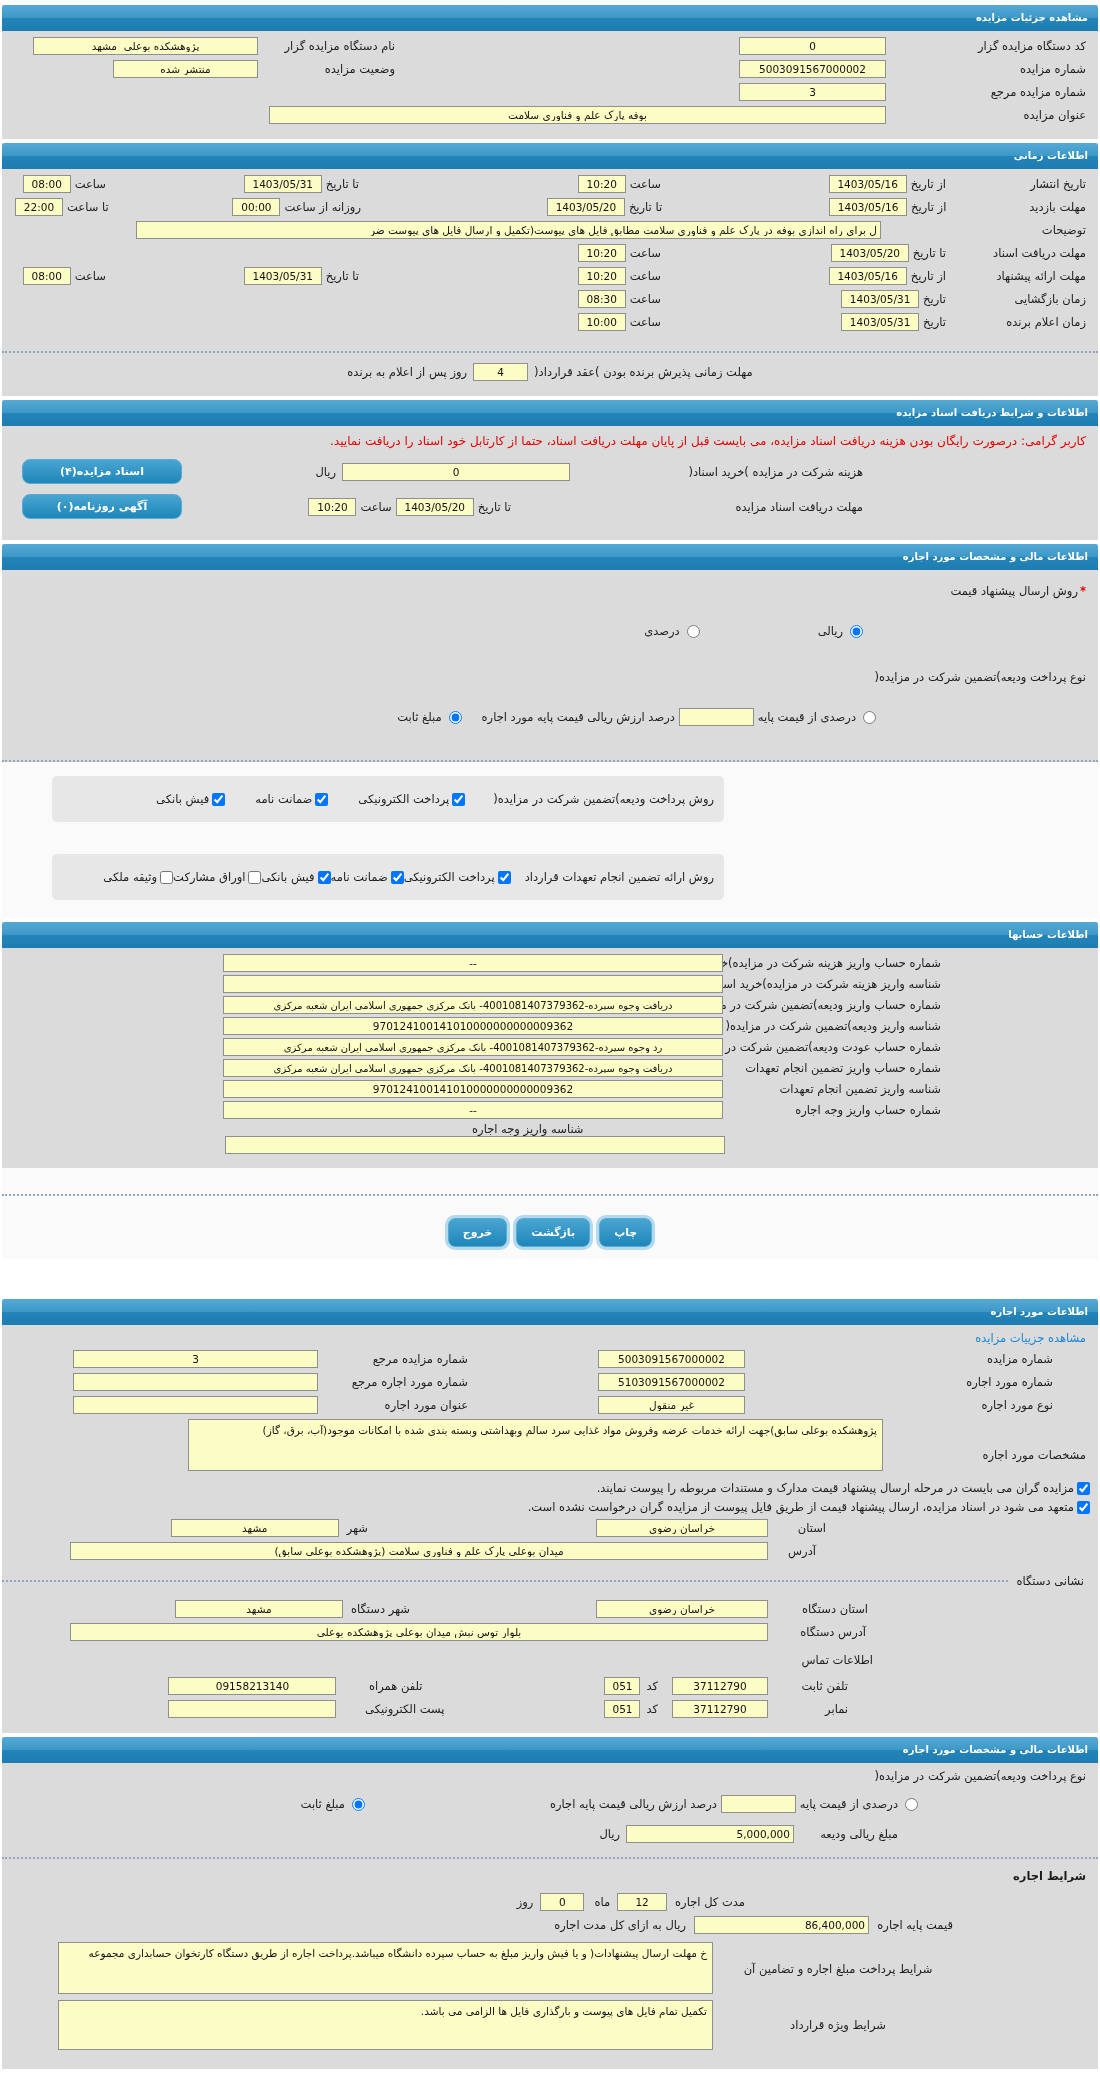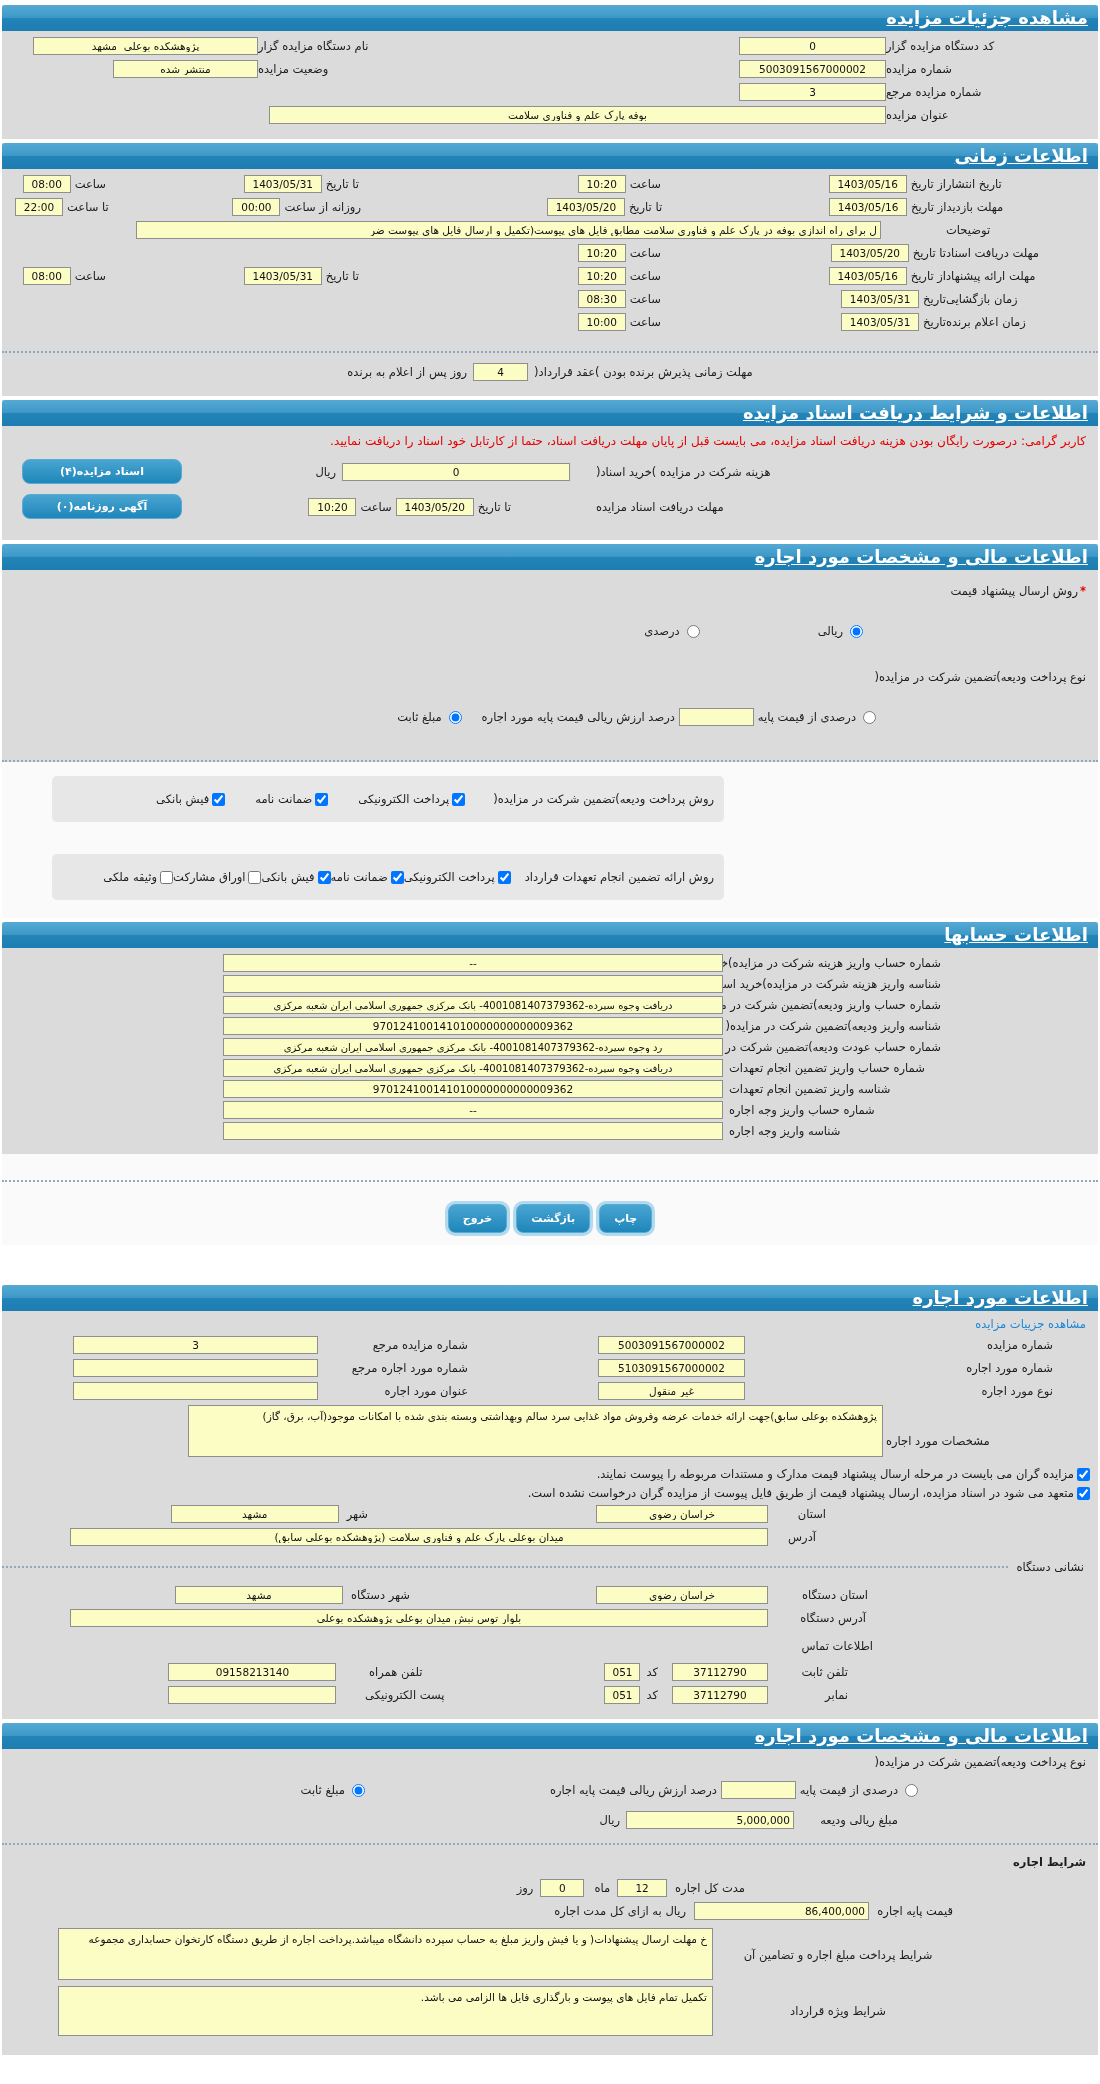--- a/index.html
+++ b/index.html
@@ -1,24 +1,24 @@
 <!DOCTYPE html>
 <html lang="fa" dir="rtl"><head>
 <meta charset="utf-8">
 <style>
   * { box-sizing: border-box; }
   body { margin:0; background:#fff; font-family:"DejaVu Sans", sans-serif; font-size:11.5px; color:#1c1c1c; direction:rtl; }
   .page { width:1100px; }
   .panel { background:#dbdbdb; margin:0 2px 4px 2px; padding-bottom:10px; }
-  .bar { height:26px; line-height:26px; color:#fff; font-weight:bold; font-size:18px; padding:0 10px;
+  .bar { height:26px; line-height:26px; color:#fff; font-weight:bold; font-size:10px; padding:0 10px;
          background:linear-gradient(to bottom,#55aad5 0%,#3e98c7 48%,#2384b8 52%,#1d7db2 100%);
-         border-radius:3px 3px 0 0; margin-bottom:6px;text-decoration:underline; }
+         border-radius:3px 3px 0 0; margin-bottom:6px; }
   .row { display:flex; align-items:center; margin:5px 0; padding:0 12px; }
   .lbl { white-space:nowrap; }
-  .tl { text-align:left; }
+  .tl { text-align:right; }
   .inp { background:#fcfcc5; border:1px solid #8f8f8f; height:18px; font-family:"DejaVu Sans",sans-serif;
          font-size:10.5px; text-align:center; padding:1px 3px; color:#111; }
   .inp-r { text-align:right; overflow:hidden; }
   textarea.inp { height:auto; resize:none; text-align:right; padding:3px 5px; line-height:1.5; }
   .grp { display:flex; align-items:center; gap:4px; white-space:nowrap; }
   .dots { border-top:2px dotted #8fa8bf; margin:14px 0 10px 0; }
   .btn { background:linear-gradient(to bottom,#49a5d1,#1e86ba); color:#fff; border:1px solid #55abd3;
          border-radius:8px; font-family:"DejaVu Sans",sans-serif; font-weight:bold; font-size:11px;
          padding:5px 12px; cursor:pointer; white-space:nowrap; }
   .btn-halo { box-shadow:0 0 0 3px rgba(130,195,228,.6); border-radius:7px; padding:7px 14px;text-align:center; }
@@ -312,21 +312,21 @@
       <input class="inp" style="width: 500px; margin-right: 6px; font-size: 10px;" readonly="" value="دریافت وجوه سپرده-4001081407379362- بانک مرکزی جمهوری اسلامی ایران شعبه مرکزی">
     </div>
     <div class="row" style="padding-right:157px;margin:3px 0;">
       <span class="lbl tl" style="width:212px">شناسه واریز تضمین انجام تعهدات</span>
       <input class="inp" style="width: 500px; margin-right: 6px;" readonly="" value="970124100141010000000000009362">
     </div>
     <div class="row" style="padding-right:157px;margin:3px 0;">
       <span class="lbl tl" style="width:212px">شماره حساب واریز وجه اجاره</span>
       <input class="inp" style="width: 500px; margin-right: 6px;" readonly="" value="--">
     </div>
-    <div class="row" style="padding-right:157px;margin:3px 0;">
+    <div class="row" style="padding-right:157px;margin:3px 0;flex-direction:column;">
       <span class="lbl tl" style="width:212px">شناسه واریز وجه اجاره</span>
       <input class="inp" style="width: 500px; margin-right: 6px;" readonly="" value="">
     </div>
 
     <div class="white-zone" style="margin:14px 0 0 0;background:#fafafa;padding-top:26px;">
       <div class="dots" style="margin:0 0 14px 0;"></div>
       <div class="center-btns">
         <button class="btn btn-halo">چاپ</button>
         <button class="btn btn-halo">بازگشت</button>
         <button class="btn btn-halo">خروج</button>

